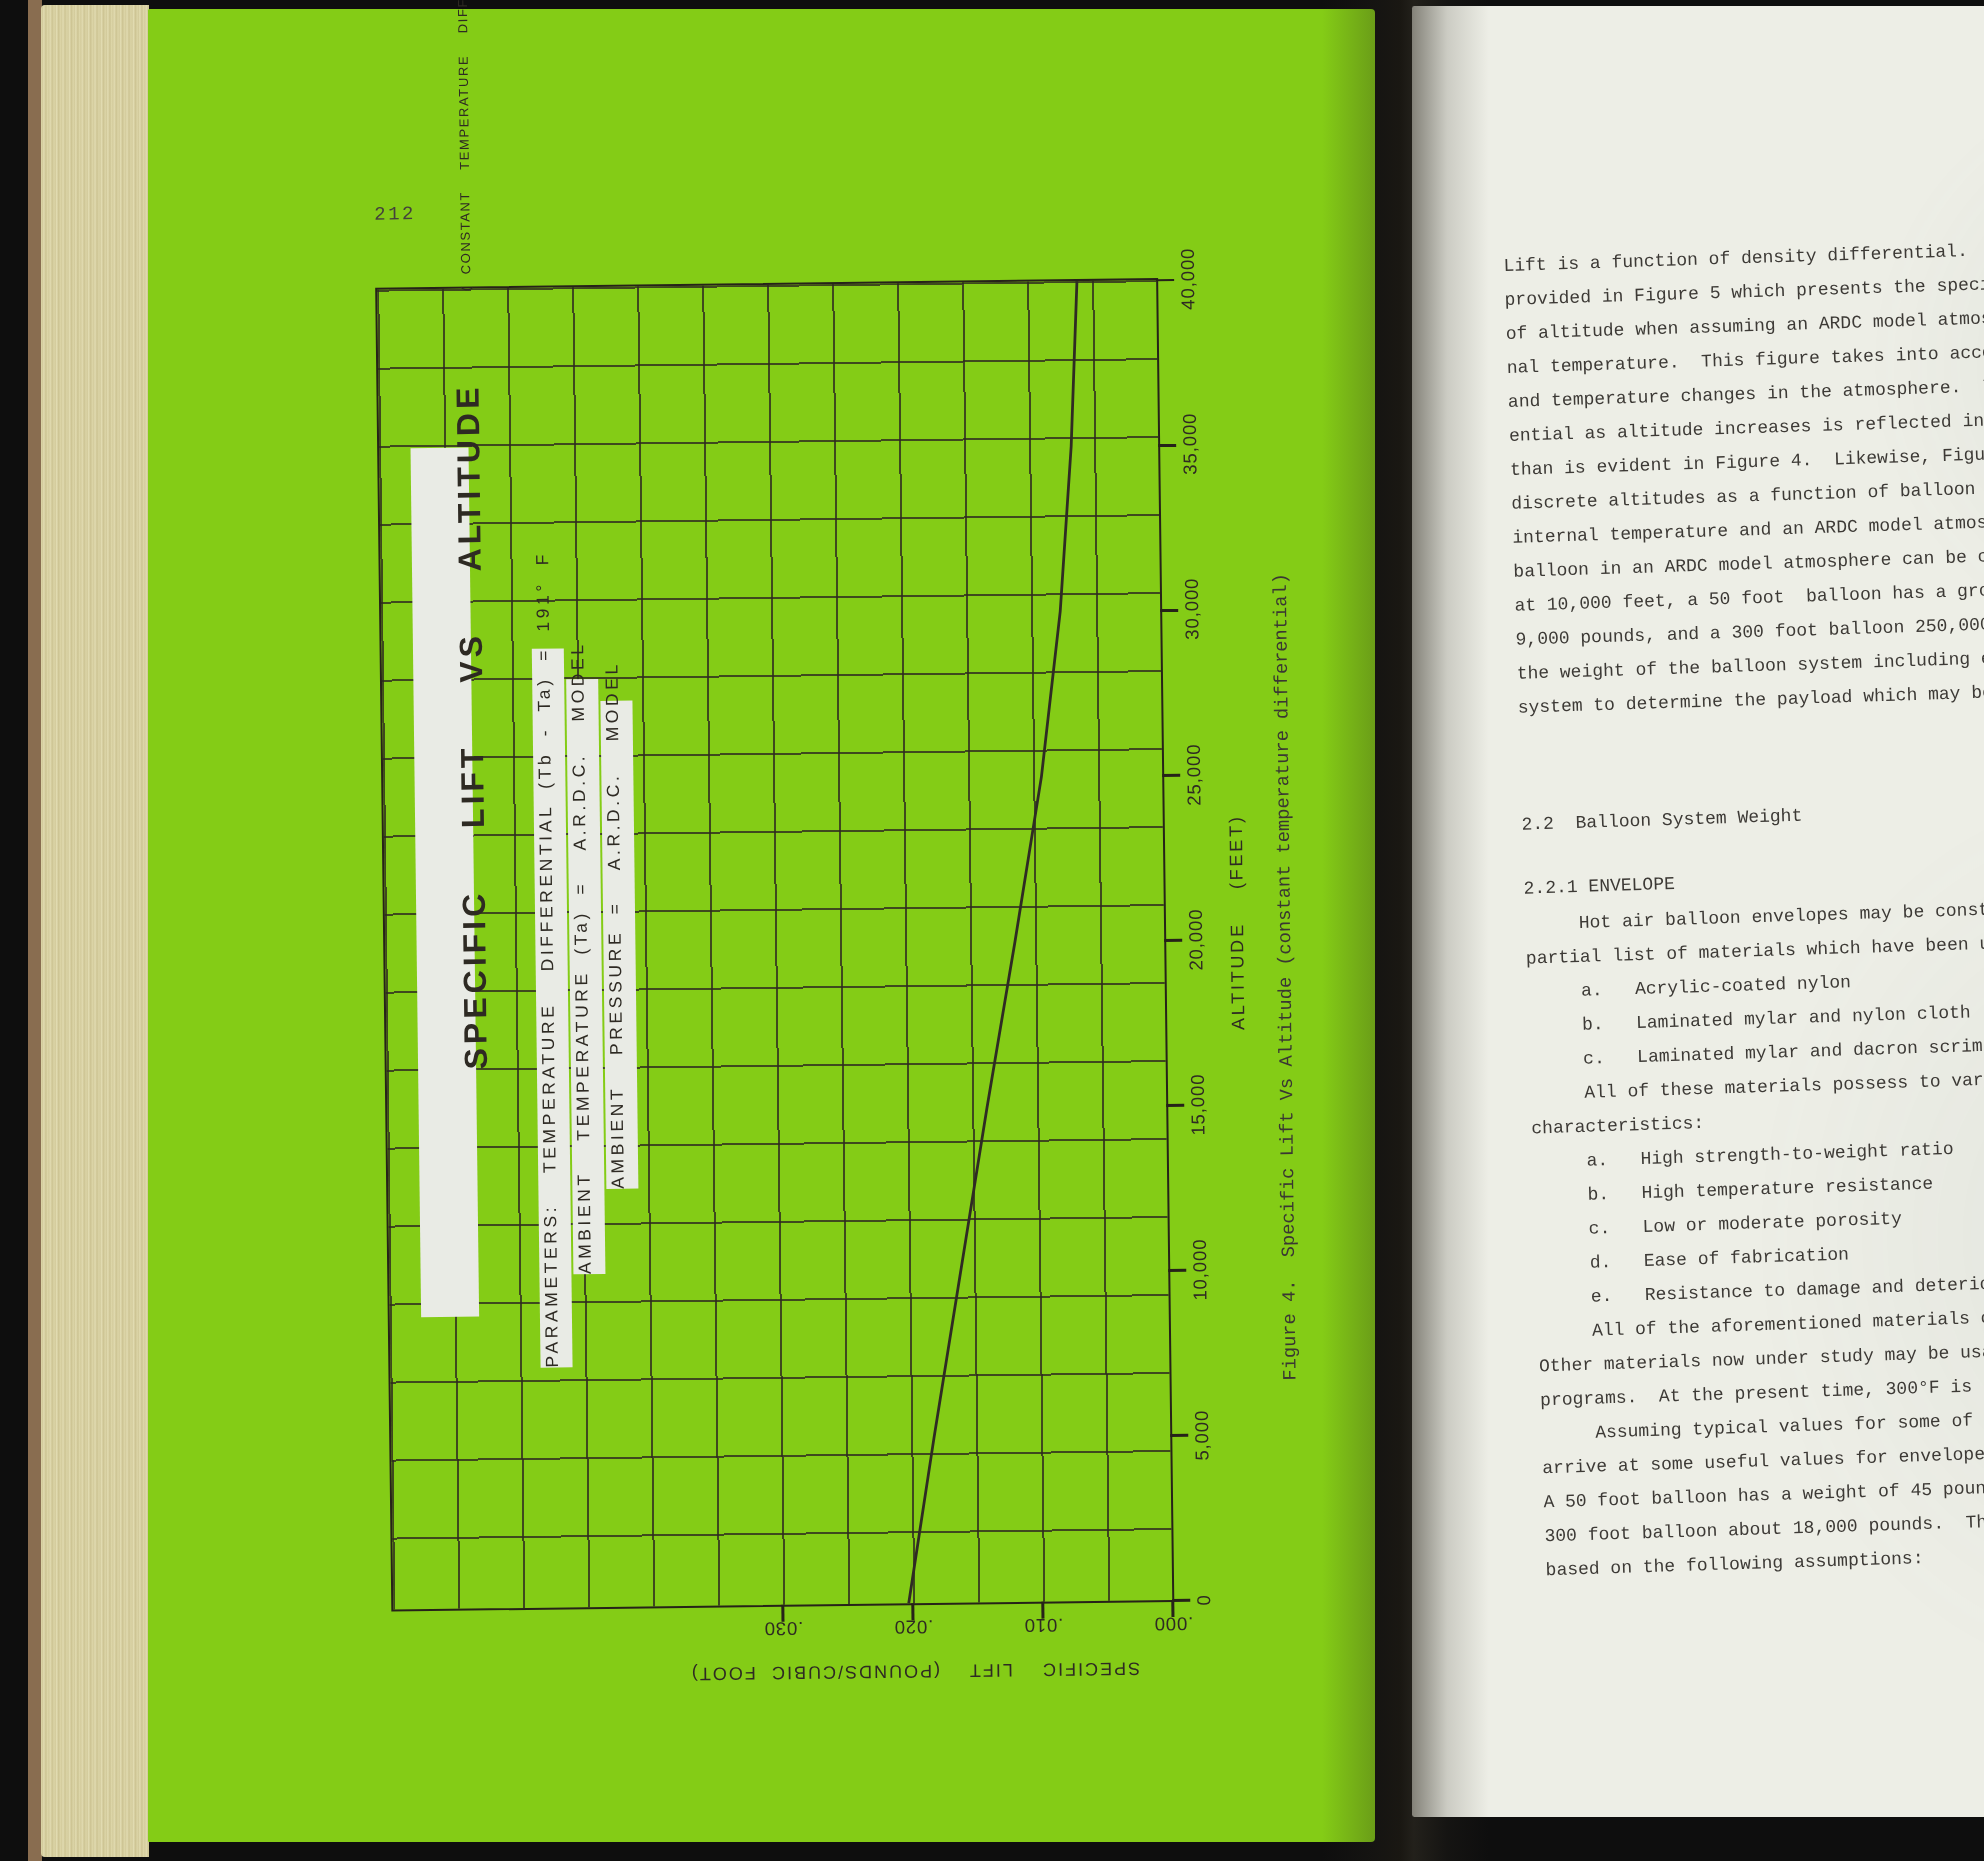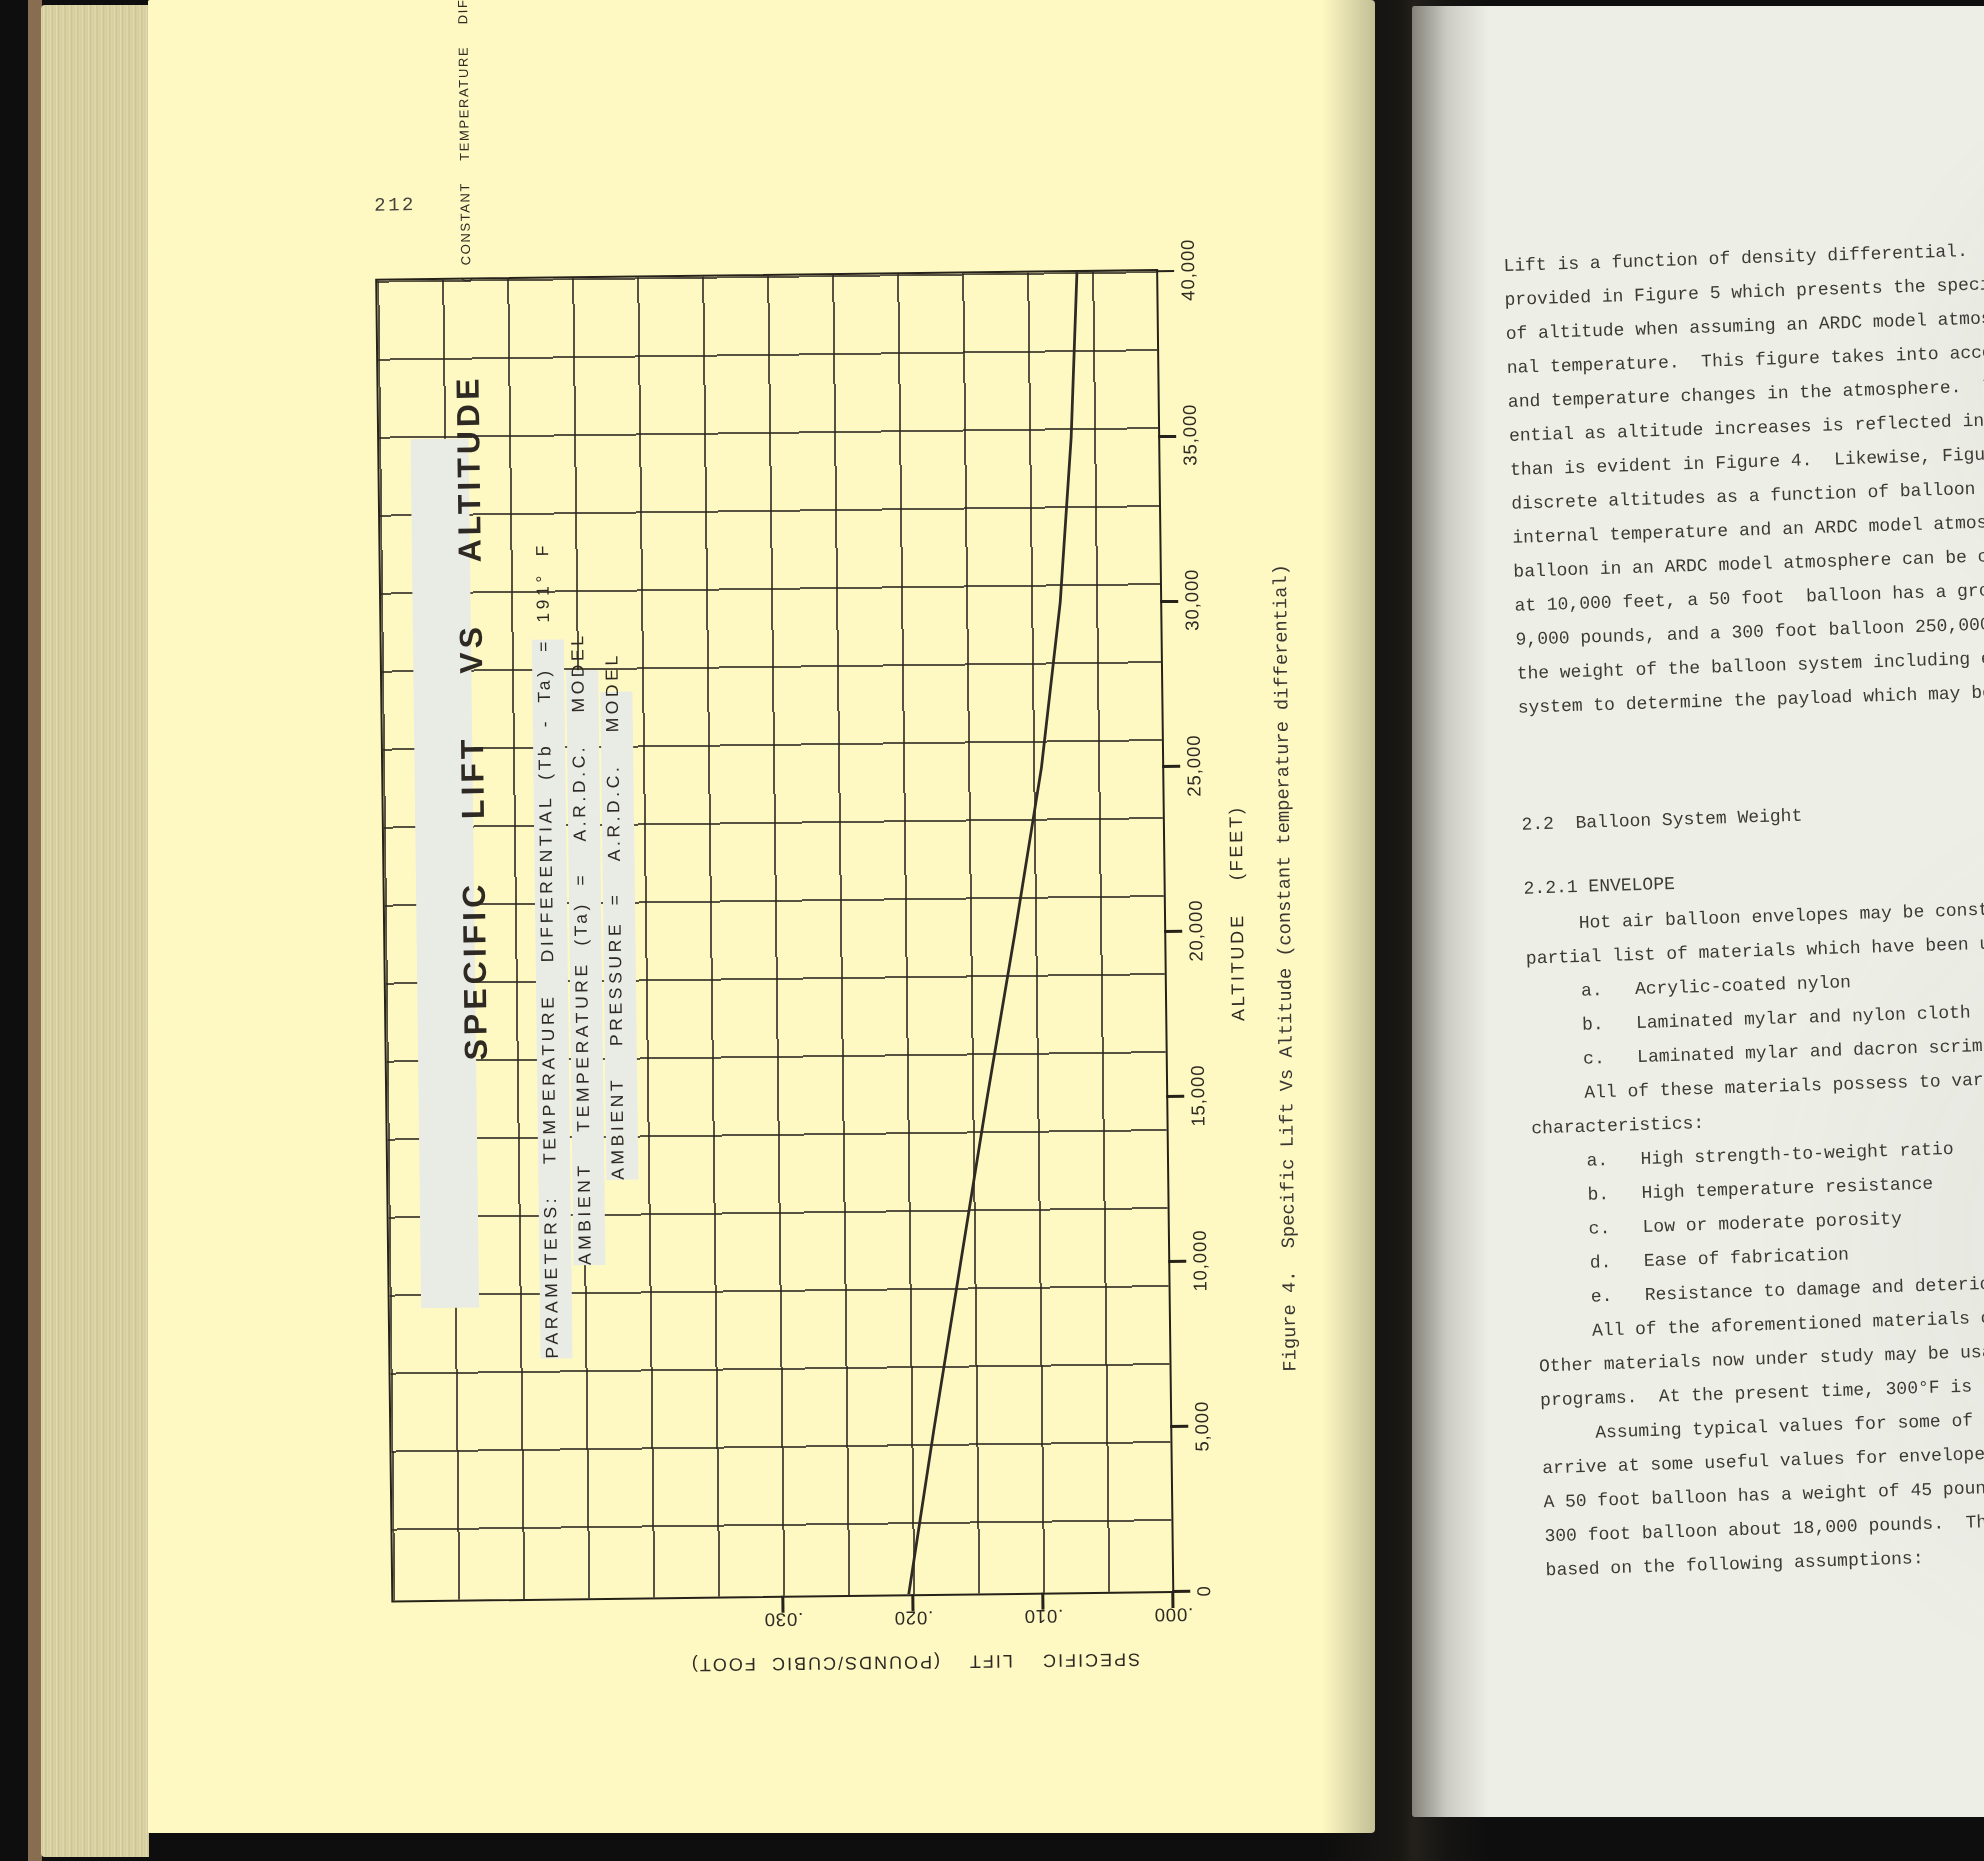--- a/index.html
+++ b/index.html
@@ -6,21 +6,21 @@
   body{width:2729px;height:1862px;position:relative;overflow:hidden;
        font-family:"Liberation Mono", monospace;}
   .abs{position:absolute;}
 
   
   #cover-sliver{left:28px;top:0;width:13.5px;height:1862px;background:#896d50;}
   #page-stack-left{left:41px;top:4.8px;width:108px;height:1852px;
     background:repeating-linear-gradient(to right,
       #ddd6a8 0px,#d3cb9c 1.6px,#e2dcb2 2.8px,#cdc493 4.8px,#d9d2a4 6.4px);
     border-radius:4px 0 0 4px;}
-  #page-left{left:148px;top:0;width:1227px;height:1833px;background:#fef9c3;
+  #page-left{left:148px;top:9px;width:1227px;height:1833px;background:#84cc16;
     border-radius:1.6px 4px 4px 1.6px;}
   #page-right{left:1412px;top:6.4px;width:1243px;height:1811px;background:#edeee6;
     border-radius:2.4px 16px 24px 2.4px;}
   #gutter{left:1322px;top:0;width:167px;height:1862px;
     background:linear-gradient(to right,
       rgba(40,36,28,0) 0%, rgba(40,36,28,0.28) 32%, rgba(30,27,20,0.72) 47%,
       rgba(52,48,38,0.55) 55%, rgba(52,48,38,0.18) 75%, rgba(52,48,38,0) 100%);}
 
   
   #left-content{left:0;top:0;width:1227px;height:1833px;transform:rotate(-0.7deg);}

